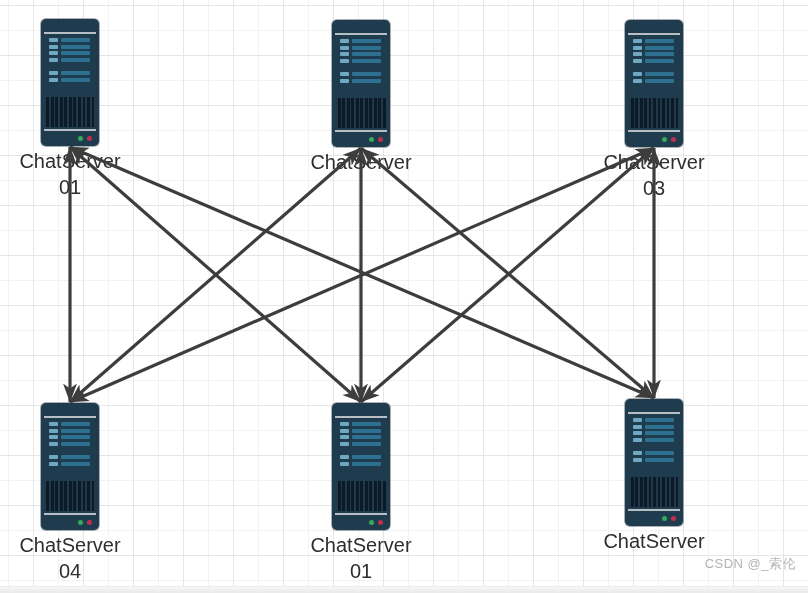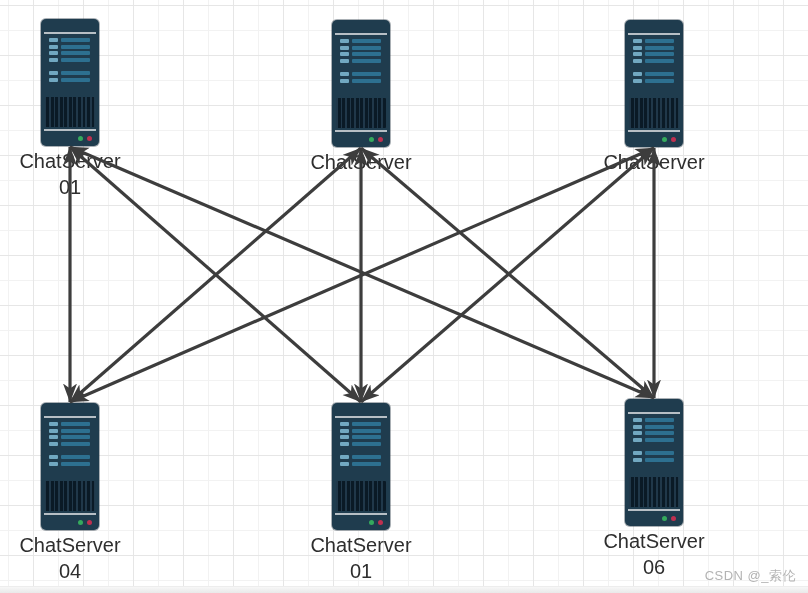--- a/index.html
+++ b/index.html
@@ -60,21 +60,21 @@
     position:absolute; left:0; width:150px;
     text-align:center; color:var(--label,#2e2e2e);
     font-size:20px; line-height:26px; white-space:nowrap;
   }
 
   
   #edges-layer { position:absolute; left:0; top:0; pointer-events:none; }
   #edges-layer line { stroke:var(--arrow,#3d3d3d); stroke-width:3.2px; }
 
   .watermark {
-    position:absolute; right:12px; top:567px;
+    position:absolute; right:12px; top:555px;
     color:var(--watermark,#b3b3b3); font-size:13px; letter-spacing:.5px;
   }
 </style>
 </head>
 <body>
 
 <div class="canvas">
   <div id="nodes-layer">
       <div class="node" style="left: -5px; top: 19px;">
     <div class="server">
@@ -191,20 +191,21 @@
       </div>
       <div class="s-vents"></div>
       <div class="s-stripe st2"></div>
       <div class="s-leds">
         <span class="led green"></span>
         <span class="led red"></span>
       </div>
     </div>
     <div class="label" style="top: 129px;">
       <div class="l1">ChatServer</div>
+      <div class="l2">03</div>
     </div>
   </div>
       <div class="node" style="left: -5px; top: 403px;">
     <div class="server">
       <div class="s-stripe st1"></div>
       <div class="s-bars">
         <div class="row">
               <span class="dash"></span>
               <span class="bar"></span>
             </div>
@@ -316,21 +317,20 @@
       </div>
       <div class="s-vents"></div>
       <div class="s-stripe st2"></div>
       <div class="s-leds">
         <span class="led green"></span>
         <span class="led red"></span>
       </div>
     </div>
     <div class="label" style="top: 129px;">
       <div class="l1">ChatServer</div>
-      <div class="l2">06</div>
     </div>
   </div>
     </div>
 
   <svg id="edges-layer" width="808" height="593">
     <defs>
       <marker id="arrowhead" markerUnits="userSpaceOnUse" markerWidth="20" markerHeight="15" refX="18.5" refY="7" orient="auto-start-reverse">
         <path d="M0,0 L19,7 L0,14 L5,7 Z" fill="#3d3d3d"></path>
       </marker>
     </defs>

